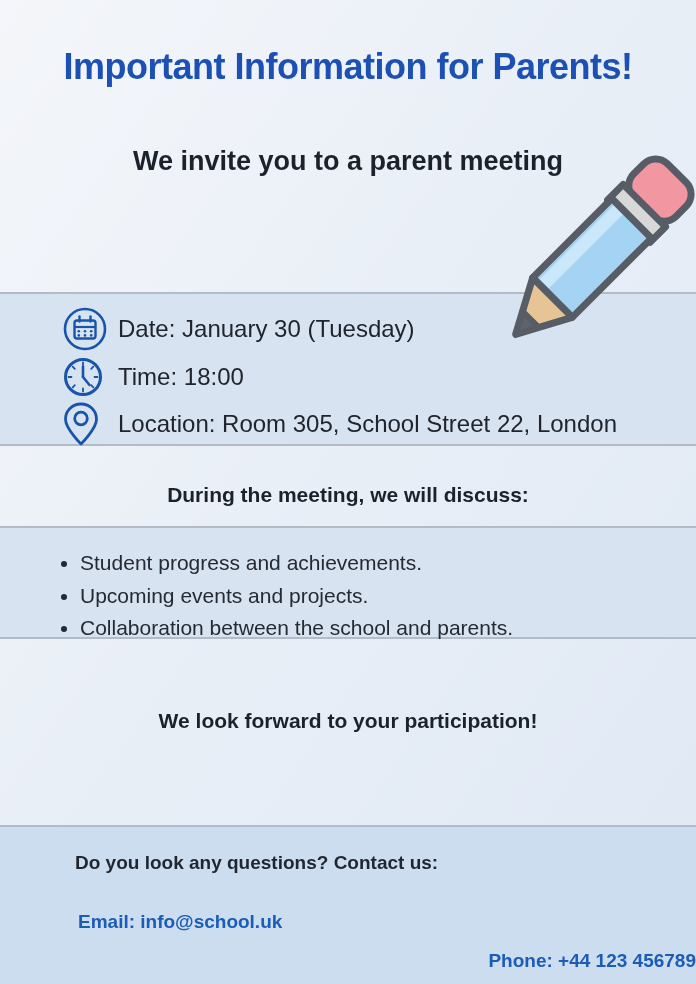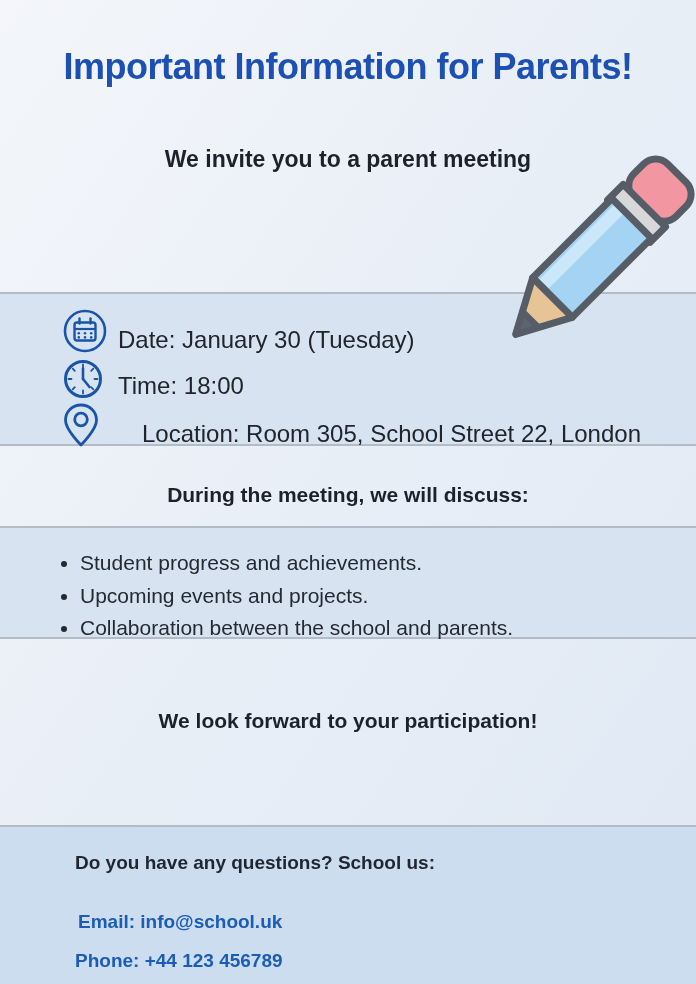--- a/index.html
+++ b/index.html
@@ -12,58 +12,58 @@
     box-sizing:border-box;
   }
   section{box-sizing:border-box;}
   
   .hero{height:292px;padding-top:46px;text-align:center;}
   .title{
     margin:0;font-size:36px;font-weight:bold;letter-spacing:-0.5px;
     color:#1d50b5;
   }
   .subtitle{
-    margin:58px 0 0 0;font-size:23px;font-weight:bold;color:#1c222c;
+    margin:58px 0 0 0;font-size:27px;font-weight:bold;color:#1c222c;
   }
   
   .pencil-wrap{
     position:absolute;left:472px;top:208px;width:250px;height:90px;
     transform:rotate(-45deg);z-index:5;pointer-events:none;
   }
   
   .band{
     background:#d8e3f1;
     border-top:2px solid #b3bbc6;
     border-bottom:2px solid #b3bbc6;
   }
   .details{height:154px;padding:10px 0 0 62px;position:relative;z-index:2;}
-  .detail-row{display:flex;align-items:flex-end;}
+  .detail-row{display:flex;align-items:center;}
   .detail-row.r1{height:50px;}
   .detail-row.r2{height:46px;}
-  .detail-row.r3{height:48px;gap:24px;}
+  .detail-row.r3{height:48px;}
   .detail-icon{width:48px;display:flex;justify-content:flex-start;align-items:center;flex:0 0 48px;}
   .detail-text{font-size:24px;color:#20252d;margin-left:8px;}
   .discuss{height:80px;padding-top:37px;text-align:center;}
   .discuss-heading,.closing-text{
     margin:0;font-size:21px;font-weight:bold;color:#1c222b;
   }
   .bullets-band{height:113px;padding:19px 0 0 60px;}
   .bullets{margin:0;padding:0 0 0 20px;list-style:disc;}
   .bullets li{
     font-size:21px;color:#242a33;line-height:32.5px;
   }
   .closing{height:186px;padding-top:70px;text-align:center;}
   .contact{
     height:182px;background:#cdddf0;
     border-top:2px solid #b3bbc6;border-bottom:none;
     padding:25px 0 0 75px;
   }
   .contact-heading{margin:0;font-size:19px;font-weight:bold;color:#1f2630;}
   .contact-email{margin:37px 12px 0 3px;font-size:19px;font-weight:bold;color:#1b5cb7;}
-  .contact-phone{margin:17px 12px 0 0;font-size:19px;font-weight:bold;color:#1b5cb7;}
+  .contact-phone{margin:17px 0 0 0;font-size:19px;font-weight:bold;color:#1b5cb7;text-align:right;}
 </style>
 </head>
 <body>
 
 <div class="page">
 
   <section class="hero">
     <h1 class="title">Important Information for Parents!</h1>
     <h2 class="subtitle">We invite you to a parent meeting</h2>
   </section>
@@ -149,18 +149,18 @@
       <li>Upcoming events and projects.</li>
       <li>Collaboration between the school and parents.</li>
     </ul>
   </section>
 
   <section class="closing">
     <p class="closing-text">We look forward to your participation!</p>
   </section>
 
   <section class="contact">
-    <p class="contact-heading">Do you have any questions? School us:</p>
+    <p class="contact-heading">Do you look any questions? Contact us:</p>
     <p class="contact-email">Email: info@school.uk</p>
     <p class="contact-phone">Phone: +44 123 456789</p>
   </section>
 
 </div>
 
 </body></html>

